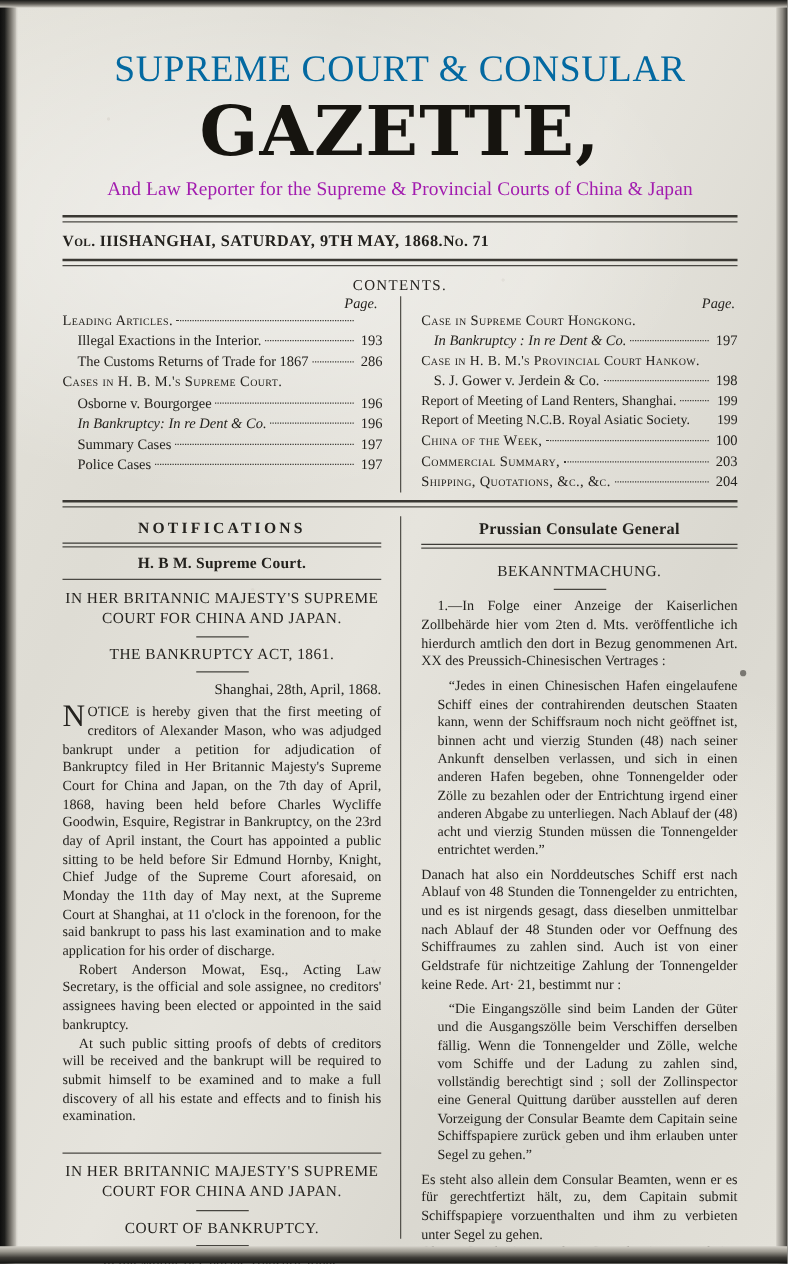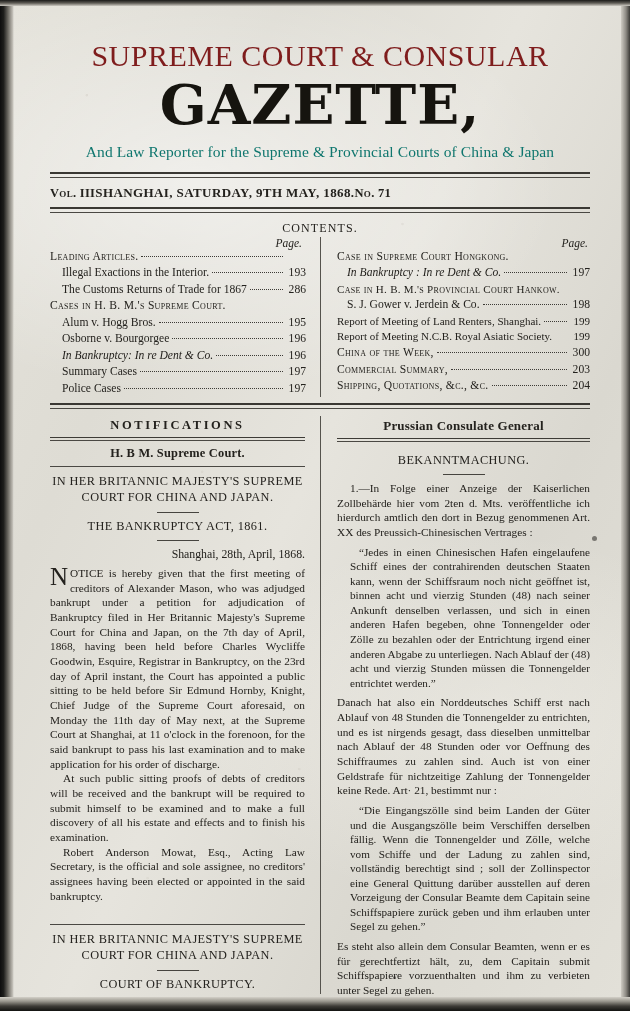--- a/index.html
+++ b/index.html
@@ -76,38 +76,38 @@
     left: 36px; top: 34px; width: 540px;
   }
 
   
   .mast1 {
     text-align: center;
     font-size: 30px;
     letter-spacing: .5px;
     line-height: 1.05;
     white-space: nowrap;
-    color: #7f1d1d;
+    color: #0369a1;
   }
   .mast2 {
     text-align: center;
     font-size: 55px;
     letter-spacing: 1px;
     line-height: 1.08;
     margin-top: 3px;
     font-weight: 700;
     color: #16140f;
     font-family: "DejaVu Serif", "Liberation Serif", serif;
   }
   .mast3 {
     text-align: center;
     font-size: 15.5px;
     margin-top: 9px;
     letter-spacing: .1px;
-    color: #0f766e;
+    color: #a21caf;
     white-space: nowrap;
   }
   .rule-double {
     margin-top: 11px;
     border-top: 2px solid #3a3833;
     border-bottom: 1px solid #4a4843;
     height: 3px;
   }
   .volline {
     display: flex; justify-content: flex-start; align-items: baseline;
@@ -280,25 +280,20 @@
             <span class="lbl">The Customs Returns of Trade for 1867</span>
             <span class="dots"></span>
             <span class="pg">286</span>
           </div>
           <div class="centry head">
             <span class="lbl">Cases in H. B. M.'s Supreme Court.</span>
             <span class="dots" style="border:none"></span>
             <span class="pg"></span>
           </div>
           <div class="centry ind">
-            <span class="lbl">Alum v. Hogg Bros.</span>
-            <span class="dots"></span>
-            <span class="pg">195</span>
-          </div>
-          <div class="centry ind">
             <span class="lbl">Osborne v. Bourgorgee</span>
             <span class="dots"></span>
             <span class="pg">196</span>
           </div>
           <div class="centry ind it">
             <span class="lbl">In Bankruptcy: In re Dent &amp; Co.</span>
             <span class="dots"></span>
             <span class="pg" style="font-style:normal">196</span>
           </div>
           <div class="centry ind">
@@ -341,21 +336,21 @@
             <span class="pg">199</span>
           </div>
           <div class="centry" style="font-size:11px">
             <span class="lbl">Report of Meeting N.C.B. Royal Asiatic Society.</span>
             <span class="dots" style="border:none"></span>
             <span class="pg">199</span>
           </div>
           <div class="centry head">
             <span class="lbl">China of the Week,</span>
             <span class="dots"></span>
-            <span class="pg">300</span>
+            <span class="pg">100</span>
           </div>
           <div class="centry head">
             <span class="lbl">Commercial Summary,</span>
             <span class="dots"></span>
             <span class="pg">203</span>
           </div>
           <div class="centry head">
             <span class="lbl">Shipping, Quotations, &amp;c., &amp;c.</span>
             <span class="dots"></span>
             <span class="pg">204</span>
@@ -373,22 +368,22 @@
           <div class="subhead">H. B M. Supreme Court.</div>
           <div class="rule-s"></div>
 
           <div>
             <div class="court-title">IN HER BRITANNIC MAJESTY'S SUPREME COURT FOR CHINA AND JAPAN.</div>
             <div class="shortrule"></div>
             <div class="acttitle">THE BANKRUPTCY ACT, 1861.</div>
             <div class="shortrule"></div>
             <div class="dateline">Shanghai, 28th, April, 1868.</div>
             <p class="body dropcap-para"><span class="dropcap">N</span><span>OTICE is hereby given that the first meeting of creditors of Alexander Mason, who was adjudged bankrupt under a petition for adjudication of Bankruptcy filed in Her Britannic Majesty's Supreme Court for China and Japan, on the 7th day of April, 1868, having been held before Charles Wycliffe Goodwin, Esquire, Registrar in Bankruptcy, on the 23rd day of April instant, the Court has appointed a public sitting to be held before Sir Edmund Hornby, Knight, Chief Judge of the Supreme Court aforesaid, on Monday the 11th day of May next, at the Supreme Court at Shanghai, at 11 o'clock in the forenoon, for the said bankrupt to pass his last examination and to make application for his order of discharge.</span></p>
+            <p class="body">Robert Anderson Mowat, Esq., Acting Law Secretary, is the official and sole assignee, no creditors' assignees having been elected or appointed in the said bankruptcy.</p>
             <p class="body">At such public sitting proofs of debts of creditors will be received and the bankrupt will be required to submit himself to be examined and to make a full discovery of all his estate and effects and to finish his examination.</p>
-            <p class="body">Robert Anderson Mowat, Esq., Acting Law Secretary, is the official and sole assignee, no creditors' assignees having been elected or appointed in the said bankruptcy.</p>
           </div>
 
           <div class="gap-lg"></div>
           <div class="rule-s"></div>
 
           <div>
             <div class="court-title">IN HER BRITANNIC MAJESTY'S SUPREME COURT FOR CHINA AND JAPAN.</div>
             <div class="shortrule"></div>
             <div class="acttitle">COURT OF BANKRUPTCY.</div>
             <div class="shortrule"></div>

